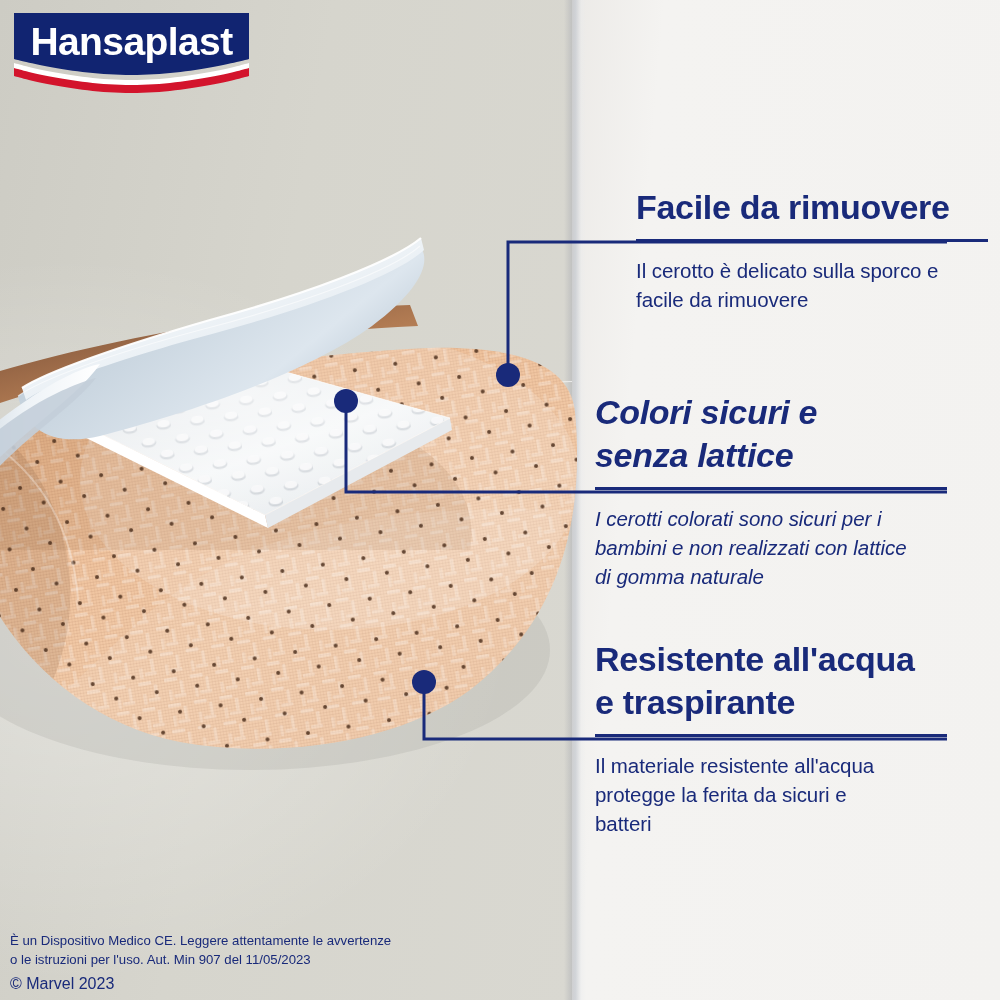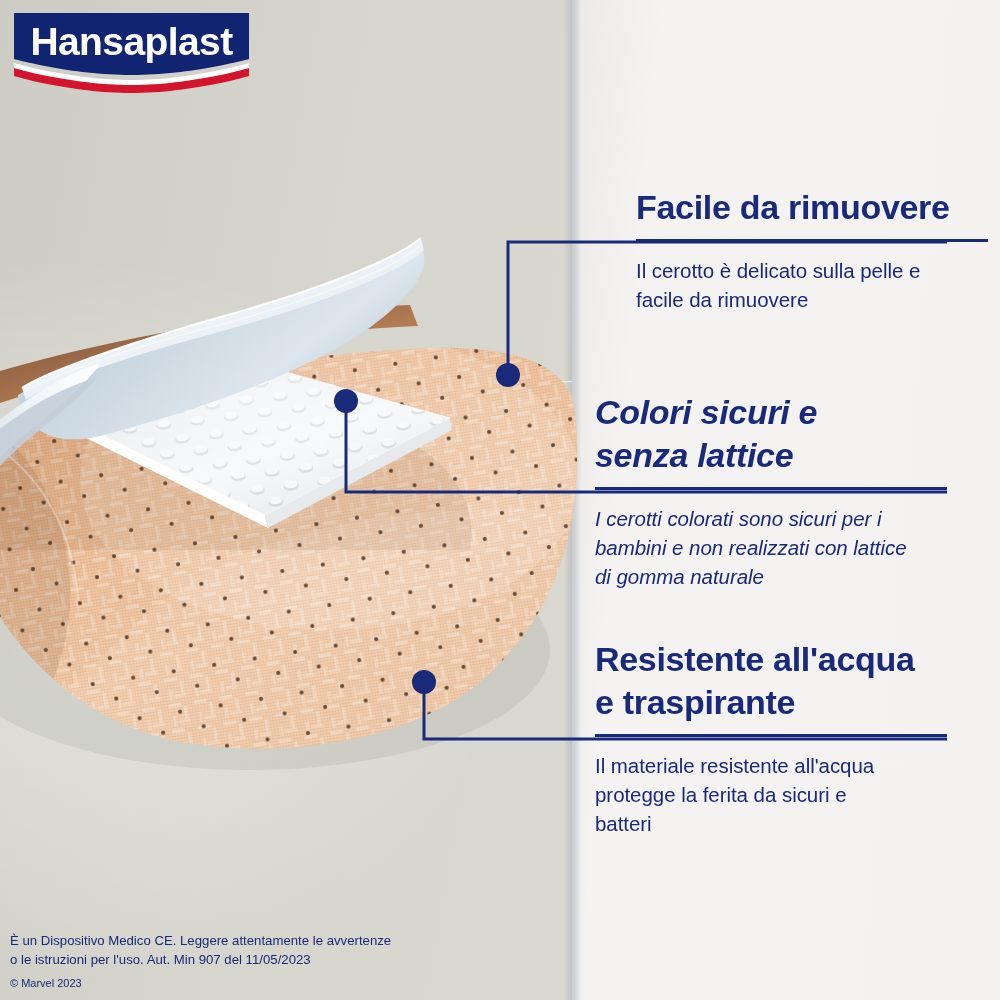--- a/index.html
+++ b/index.html
@@ -103,21 +103,21 @@
     color: #192a7a;
     font-size: 13.2px;
     line-height: 19px;
     white-space: pre-line;
   }
   .footer-copy {
     position: absolute;
     left: 10px;
     top: 974px;
     color: #192a7a;
-    font-size: 11px;
+    font-size: 16px;
     line-height: 19px;
   }
 </style>
 </head>
 <body>
 
 <div id="stage">
 
   <div class="bg-left"></div>
   <div class="bg-left-shade"></div>
@@ -298,21 +298,21 @@
       <path d="M424 682 V739 H947"></path>
     </g>
     <circle cx="508" cy="375" r="12" fill="#192a7a"></circle>
     <circle cx="346" cy="401" r="12" fill="#192a7a"></circle>
     <circle cx="424" cy="682" r="12" fill="#192a7a"></circle>
   </svg>
 
   <div class="callout" style="left:595px; top:186px; width:360px;margin-left:41px;">
     <h2 class="headline">Facile da rimuovere</h2>
     <div class="rule"></div>
-    <p class="body">Il cerotto è delicato sulla pelle e
+    <p class="body">Il cerotto è delicato sulla sporco e
 facile da rimuovere</p>
   </div>
 
   <div class="callout" style="left:595px; top:391px; width:360px;font-style:italic;">
     <h2 class="headline">Colori sicuri e
 senza lattice</h2>
     <div class="rule"></div>
     <p class="body">I cerotti colorati sono sicuri per i
 bambini e non realizzati con lattice
 di gomma naturale</p>

